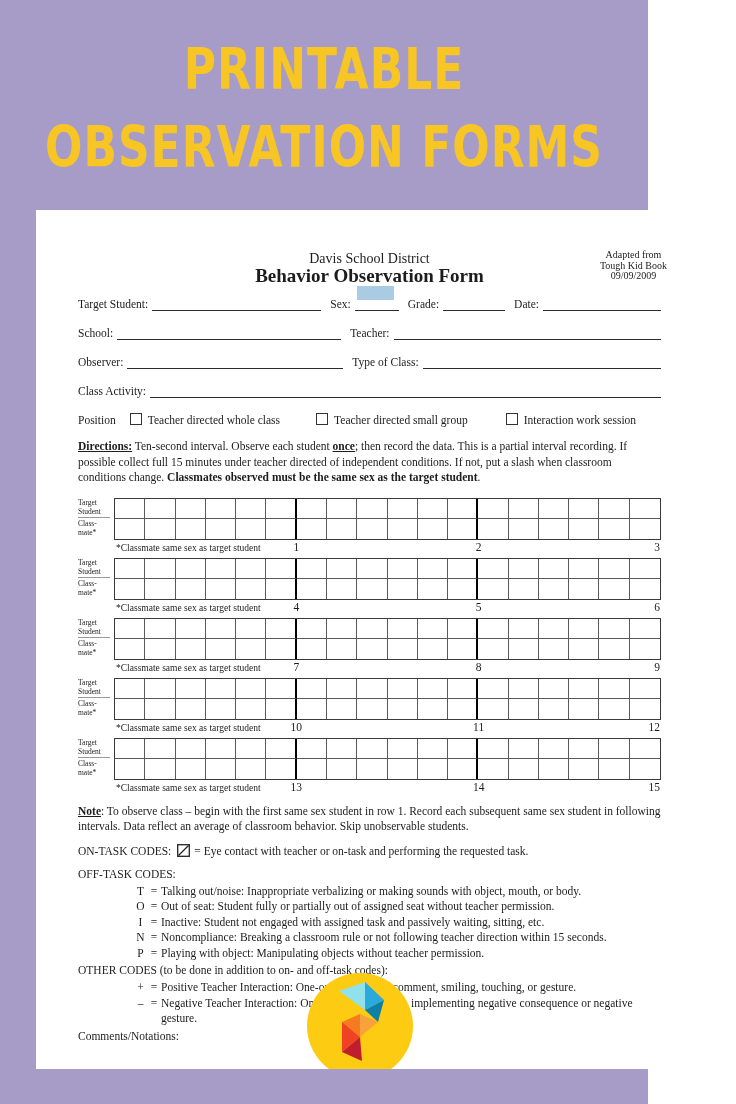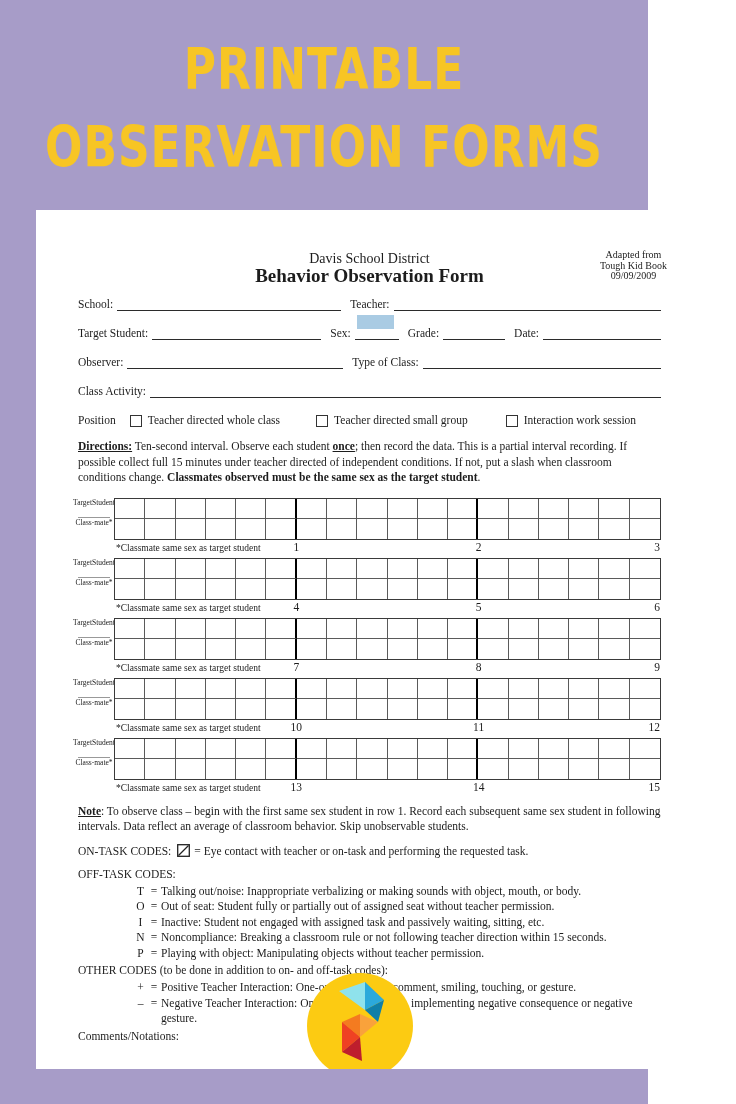--- a/index.html
+++ b/index.html
@@ -47,37 +47,37 @@
   .sex-highlight{
     position:absolute;left:2px;top:-13px;width:37px;height:14px;
     background:#a9cbe3;
   }
   .w62{width:62px;flex:0 0 auto;}
   .w118{width:118px;flex:0 0 auto;}
   .w224{width:224px;flex:0 0 auto;}
   .w216{width:216px;flex:0 0 auto;}
   
   .pos-row{display:flex;align-items:center;margin-bottom:12px;}
-  .pos-opt{display:flex;align-items:flex-end;}
+  .pos-opt{display:flex;align-items:flex-start;}
   .checkbox{
     width:12px;height:12px;border:1.4px solid #333;display:inline-block;
     margin-right:6px;flex:0 0 auto;background:#fff;
   }
   
   .directions{line-height:15.5px;margin-bottom:12px;}
   .bu{font-weight:bold;text-decoration:underline;text-align:center;}
   .b{font-weight:bold;}
   
   .grids{margin-bottom:6px;}
   .grid-block{display:flex;}
   .row-labels{
     width:36px;flex:0 0 auto;font-size:7.5px;line-height:9px;
     color:#222;padding-right:4px;
   }
-  .row-label{height:20px;display:flex;flex-direction:row;justify-content:center;}
+  .row-label{height:20px;display:flex;flex-direction:column;justify-content:center;}
   .row-label.top{border-bottom:1px solid #999;}
   .grid-cells{
     flex:1 1 auto;display:grid;grid-template-columns:repeat(18,1fr);
     border:1px solid #3a3a3a;background:#fff;
   }
   .cell{height:20px;border-right:1px solid #5a5a5a;}
   .cell.r0{border-bottom:1px solid #5a5a5a;}
   .cell.thick{border-right:2px solid #000;}
   .cell.c-last{border-right:none;}
   .grid-footer{
@@ -114,39 +114,39 @@
   <div class="page">
 
     <div class="adapted">
       <div>Adapted from</div>
       <div>Tough Kid Book</div>
       <div>09/09/2009</div>
     </div>
 
     <div class="district">Davis School District</div>
     <div class="form-title">Behavior Observation Form</div>
-
-    <div class="frow">
-      <span class="lbl">School:</span>
-      <span class="fill w224"></span>
-      <span class="lbl ml">Teacher:</span>
-      <span class="fill flex"></span>
-    </div>
 
     <div class="frow">
       <span class="lbl">Target Student:</span>
       <span class="fill flex"></span>
       <span class="lbl ml">Sex:</span>
       <span class="fill sexline">
         <span class="sex-highlight" style="background: rgb(169, 203, 227);"></span>
       </span>
       <span class="lbl ml">Grade:</span>
       <span class="fill w62"></span>
       <span class="lbl ml">Date:</span>
       <span class="fill w118"></span>
+    </div>
+
+    <div class="frow">
+      <span class="lbl">School:</span>
+      <span class="fill w224"></span>
+      <span class="lbl ml">Teacher:</span>
+      <span class="fill flex"></span>
     </div>
 
     <div class="frow">
       <span class="lbl">Observer:</span>
       <span class="fill w216"></span>
       <span class="lbl ml">Type of Class:</span>
       <span class="fill flex"></span>
     </div>
 
     <div class="frow">

